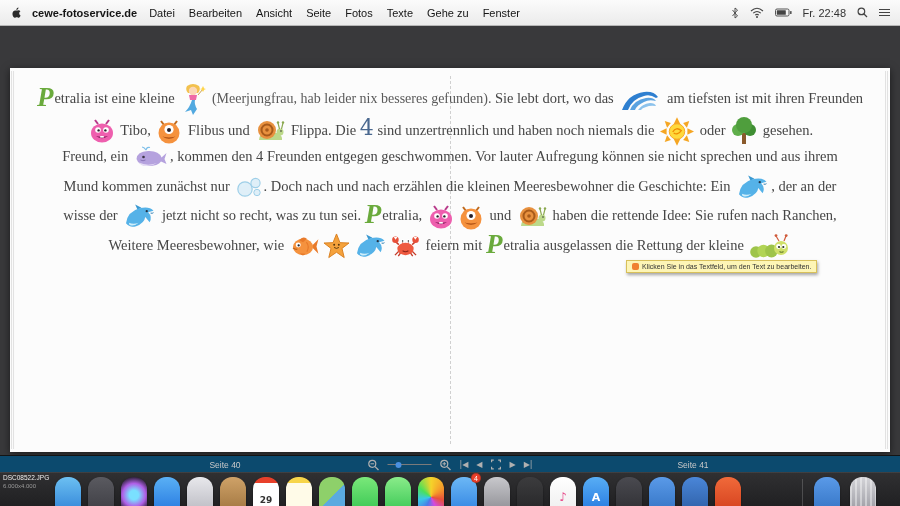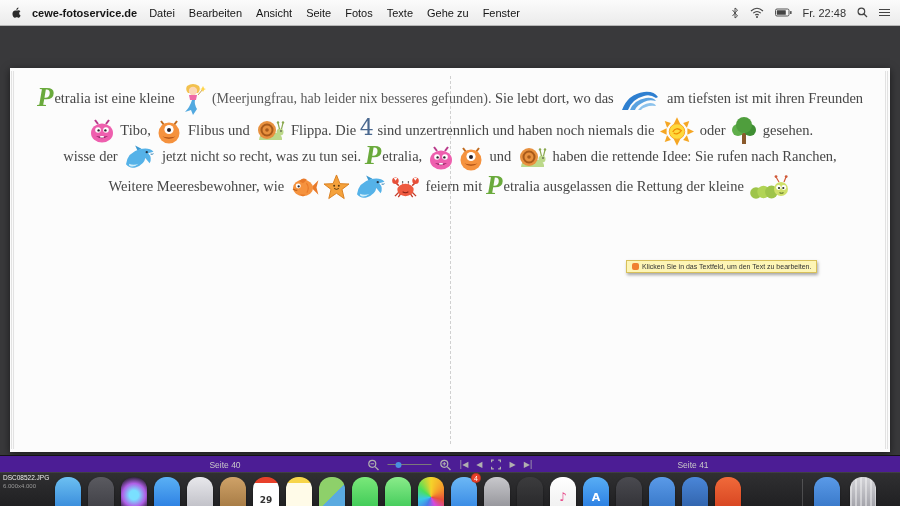--- a/index.html
+++ b/index.html
@@ -54,21 +54,21 @@
   .ic-fish{width:29px;height:23px}
   .ic-starfish{width:27px;height:26px}
   .ic-crab{width:29px;height:23px}
 
   .tooltip{position:absolute;left:616px;top:192px;display:flex;align-items:center;gap:3px;
     background:#fdf5b6;border:1px solid #d8c05a;box-shadow:1px 2px 3px rgba(0,0,0,.35);
     padding:2px 5px;font-size:7px;color:#333;white-space:nowrap;z-index:10;font-family:"Liberation Sans",sans-serif}
   .tooltip-icon{width:7px;height:7px;border-radius:2px;background:#f08030;flex:none}
 
   
-  .statusbar{position:absolute;left:0;right:0;bottom:34px;height:17px;background:#4c1d95;
+  .statusbar{position:absolute;left:0;right:0;bottom:34px;height:17px;background:#0c4a6e;
     border-top:1px solid #141414;color:#c9c9c9;font-size:8.5px;z-index:30}
   .page-label-left{position:absolute;left:25%;top:4px;transform:translateX(-50%)}
   .page-label-right{position:absolute;left:77%;top:4px;transform:translateX(-50%)}
   .controls{position:absolute;left:50%;top:0;height:17px;transform:translateX(-50%);
     display:flex;align-items:center;gap:8px}
   .slider{width:44px;height:1px;background:#7a7a7a;position:relative}
   .slider-dot{position:absolute;left:8px;top:-2.5px;width:6px;height:6px;border-radius:50%;background:#4a90e0}
   .arrow{font-size:8px;color:#b0b0b0;font-family:"DejaVu Sans",sans-serif;line-height:17px}
 
   
@@ -349,20 +349,28 @@
               <use href="#ic-monster-pink" xlink:href="#ic-monster-pink"></use>
             </svg><span class="seg-text"> Tibo, </span><svg class="story-icon ic-monster-orange">
               <use href="#ic-monster-orange" xlink:href="#ic-monster-orange"></use>
             </svg><span class="seg-text"> Flibus und </span><svg class="story-icon ic-snail">
               <use href="#ic-snail" xlink:href="#ic-snail"></use>
             </svg><span class="seg-text"> Flippa.  Die </span><span class="seg-big4">4</span><span class="seg-text">  sind unzertrennlich und haben noch niemals die </span><svg class="story-icon ic-sun">
               <use href="#ic-sun" xlink:href="#ic-sun"></use>
             </svg><span class="seg-text"> oder </span><svg class="story-icon ic-tree">
               <use href="#ic-tree" xlink:href="#ic-tree"></use>
             </svg><span class="seg-text"> gesehen.</span></div>
+          <div class="story-line"><span class="seg-text">Freund, ein </span><svg class="story-icon ic-whale">
+              <use href="#ic-whale" xlink:href="#ic-whale"></use>
+            </svg><span class="seg-text">, kommen den 4 Freunden entgegen geschwommen. Vor lauter Aufregung können sie nicht sprechen und aus ihrem</span></div>
+          <div class="story-line"><span class="seg-text">Mund kommen zunächst nur </span><svg class="story-icon ic-bubbles">
+              <use href="#ic-bubbles" xlink:href="#ic-bubbles"></use>
+            </svg><span class="seg-text">. Doch nach und nach erzählen die kleinen Meeresbewohner die Geschichte: Ein </span><svg class="story-icon ic-dolphin">
+              <use href="#ic-dolphin" xlink:href="#ic-dolphin"></use>
+            </svg><span class="seg-text">, der an der</span></div>
           <div class="story-line"><span class="seg-text">wisse der </span><svg class="story-icon ic-dolphin">
               <use href="#ic-dolphin" xlink:href="#ic-dolphin"></use>
             </svg><span class="seg-text"> jetzt nicht so recht, was zu tun sei. </span><span class="seg-pinit">P</span><span class="seg-text">etralia, </span><svg class="story-icon ic-monster-pink">
               <use href="#ic-monster-pink" xlink:href="#ic-monster-pink"></use>
             </svg><svg class="story-icon ic-monster-orange">
               <use href="#ic-monster-orange" xlink:href="#ic-monster-orange"></use>
             </svg><span class="seg-text"> und </span><svg class="story-icon ic-snail">
               <use href="#ic-snail" xlink:href="#ic-snail"></use>
             </svg><span class="seg-text"> haben die rettende Idee: Sie rufen nach Ranchen,</span></div>
           <div class="story-line"><span class="seg-text">Weitere Meeresbewohner, wie </span><svg class="story-icon ic-fish">

